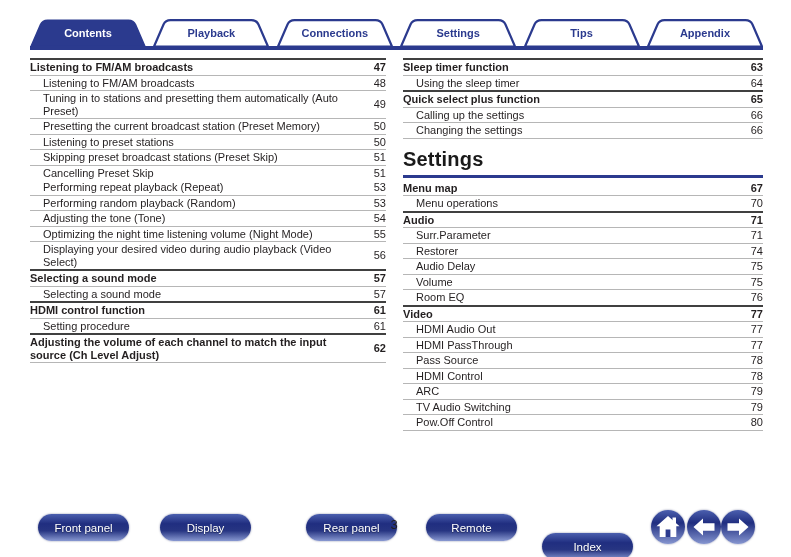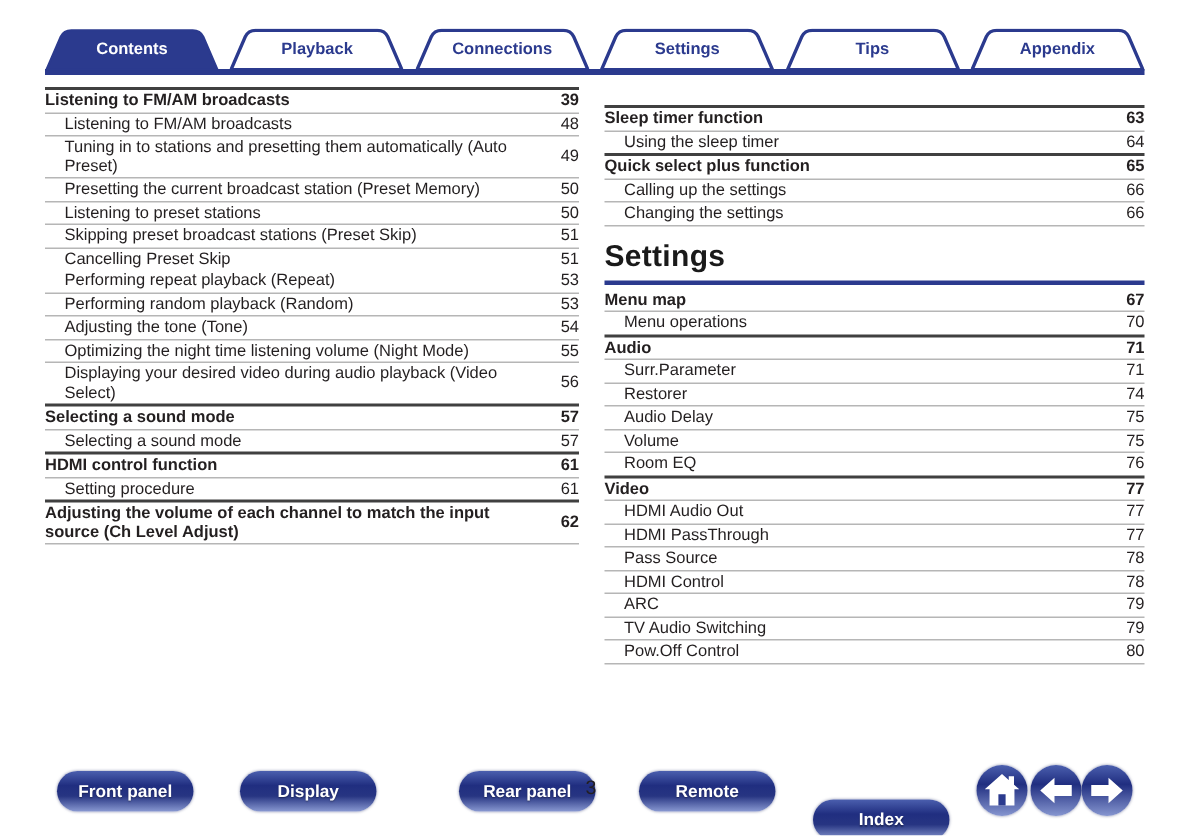--- a/index.html
+++ b/index.html
@@ -23,21 +23,21 @@
     color:var(--blue,#2b3a8e);
   }
   .tab.active .tab-label { color:#fff; }
   .tab-underline {
     position:absolute; left:30px; top:46px; width:733px; height:4px;
     background:var(--blue,#2b3a8e); z-index:1;
   }
   
   .col { position:absolute; top:58px; }
   .col-left  { left:30px;  width:356px; }
-  .col-right { left:403px; width:360px;margin-top:12px; }
+  .col-right { left:403px; width:360px; }
   .toc-row {
     display:flex; align-items:center;
     border-bottom:1px solid var(--rowline,#b6b6b6);
     padding:1px 0 1px; font-size:11px; line-height:12.5px;
   }
   .toc-row.bold { font-weight:bold; border-top:2px solid var(--boldline,#404040); }
   .toc-row.pre-bold { border-bottom:none; }
   .flush-top .toc-row:first-child { border-top:none;gap:44px; }
   .entry-title { flex:1; padding-right:10px; }
   .toc-row.sub .entry-title { padding-left:13px; }
@@ -45,21 +45,21 @@
   
   .section-title {
     font-size:20px; font-weight:bold; letter-spacing:0.2px;
     margin-top:9px; margin-bottom:4px; color:#1a1a1a;
   }
   .section-rule { height:3px; background:var(--blue,#2b3a8e); margin-bottom:3px; }
   
   .pill {
     position:absolute; top:514px; width:91px; height:27px; border-radius:14px;
     display:flex; align-items:center; justify-content:center;
-    color:#fff; font-size:11.5px; font-weight:bold; cursor:pointer;
+    color:#fff; font-size:11.5px; font-weight:normal; cursor:pointer;
     background:linear-gradient(180deg, var(--g1,#4b5fae) 0%, var(--g2,#202e80) 36%, #273582 62%, var(--g3,#93a3da) 104%);
     box-shadow:0 0 2px rgba(25,35,95,.55);
     text-shadow:0 1px 1px rgba(0,0,0,.35);
   }
   .circle-btn {
     position:absolute; top:510px; width:34px; height:34px; border-radius:50%;
     background:linear-gradient(180deg, var(--g1,#4b5fae) 0%, var(--g2,#202e80) 38%, var(--g3,#93a3da) 108%);
     box-shadow:0 0 2px rgba(25,35,95,.55); cursor:pointer;
   }
   .circle-btn svg { position:absolute; left:0; top:0; }
@@ -109,21 +109,21 @@
           <path d="M1 27.5 L10.5 5.5 Q12.5 1.2 17.5 1.2 L98.5 1.2 Q103.5 1.2 105.5 5.5 L115 27.5 Z" fill="#ffffff" stroke="#2b3a8e" stroke-width="2.2"></path>
         </svg>
         <span class="tab-label">Appendix</span>
       </div>
     </div>
   <div class="tab-underline"></div>
 
   <div class="col col-left">
       <div class="toc-row bold">
         <span class="entry-title">Listening to FM/AM broadcasts</span>
-        <span class="entry-page">39</span>
+        <span class="entry-page">47</span>
       </div>
       <div class="toc-row sub">
         <span class="entry-title">Listening to FM/AM broadcasts</span>
         <span class="entry-page">48</span>
       </div>
       <div class="toc-row sub">
         <span class="entry-title">Tuning in to stations and presetting them automatically (Auto Preset)</span>
         <span class="entry-page">49</span>
       </div>
       <div class="toc-row sub">

